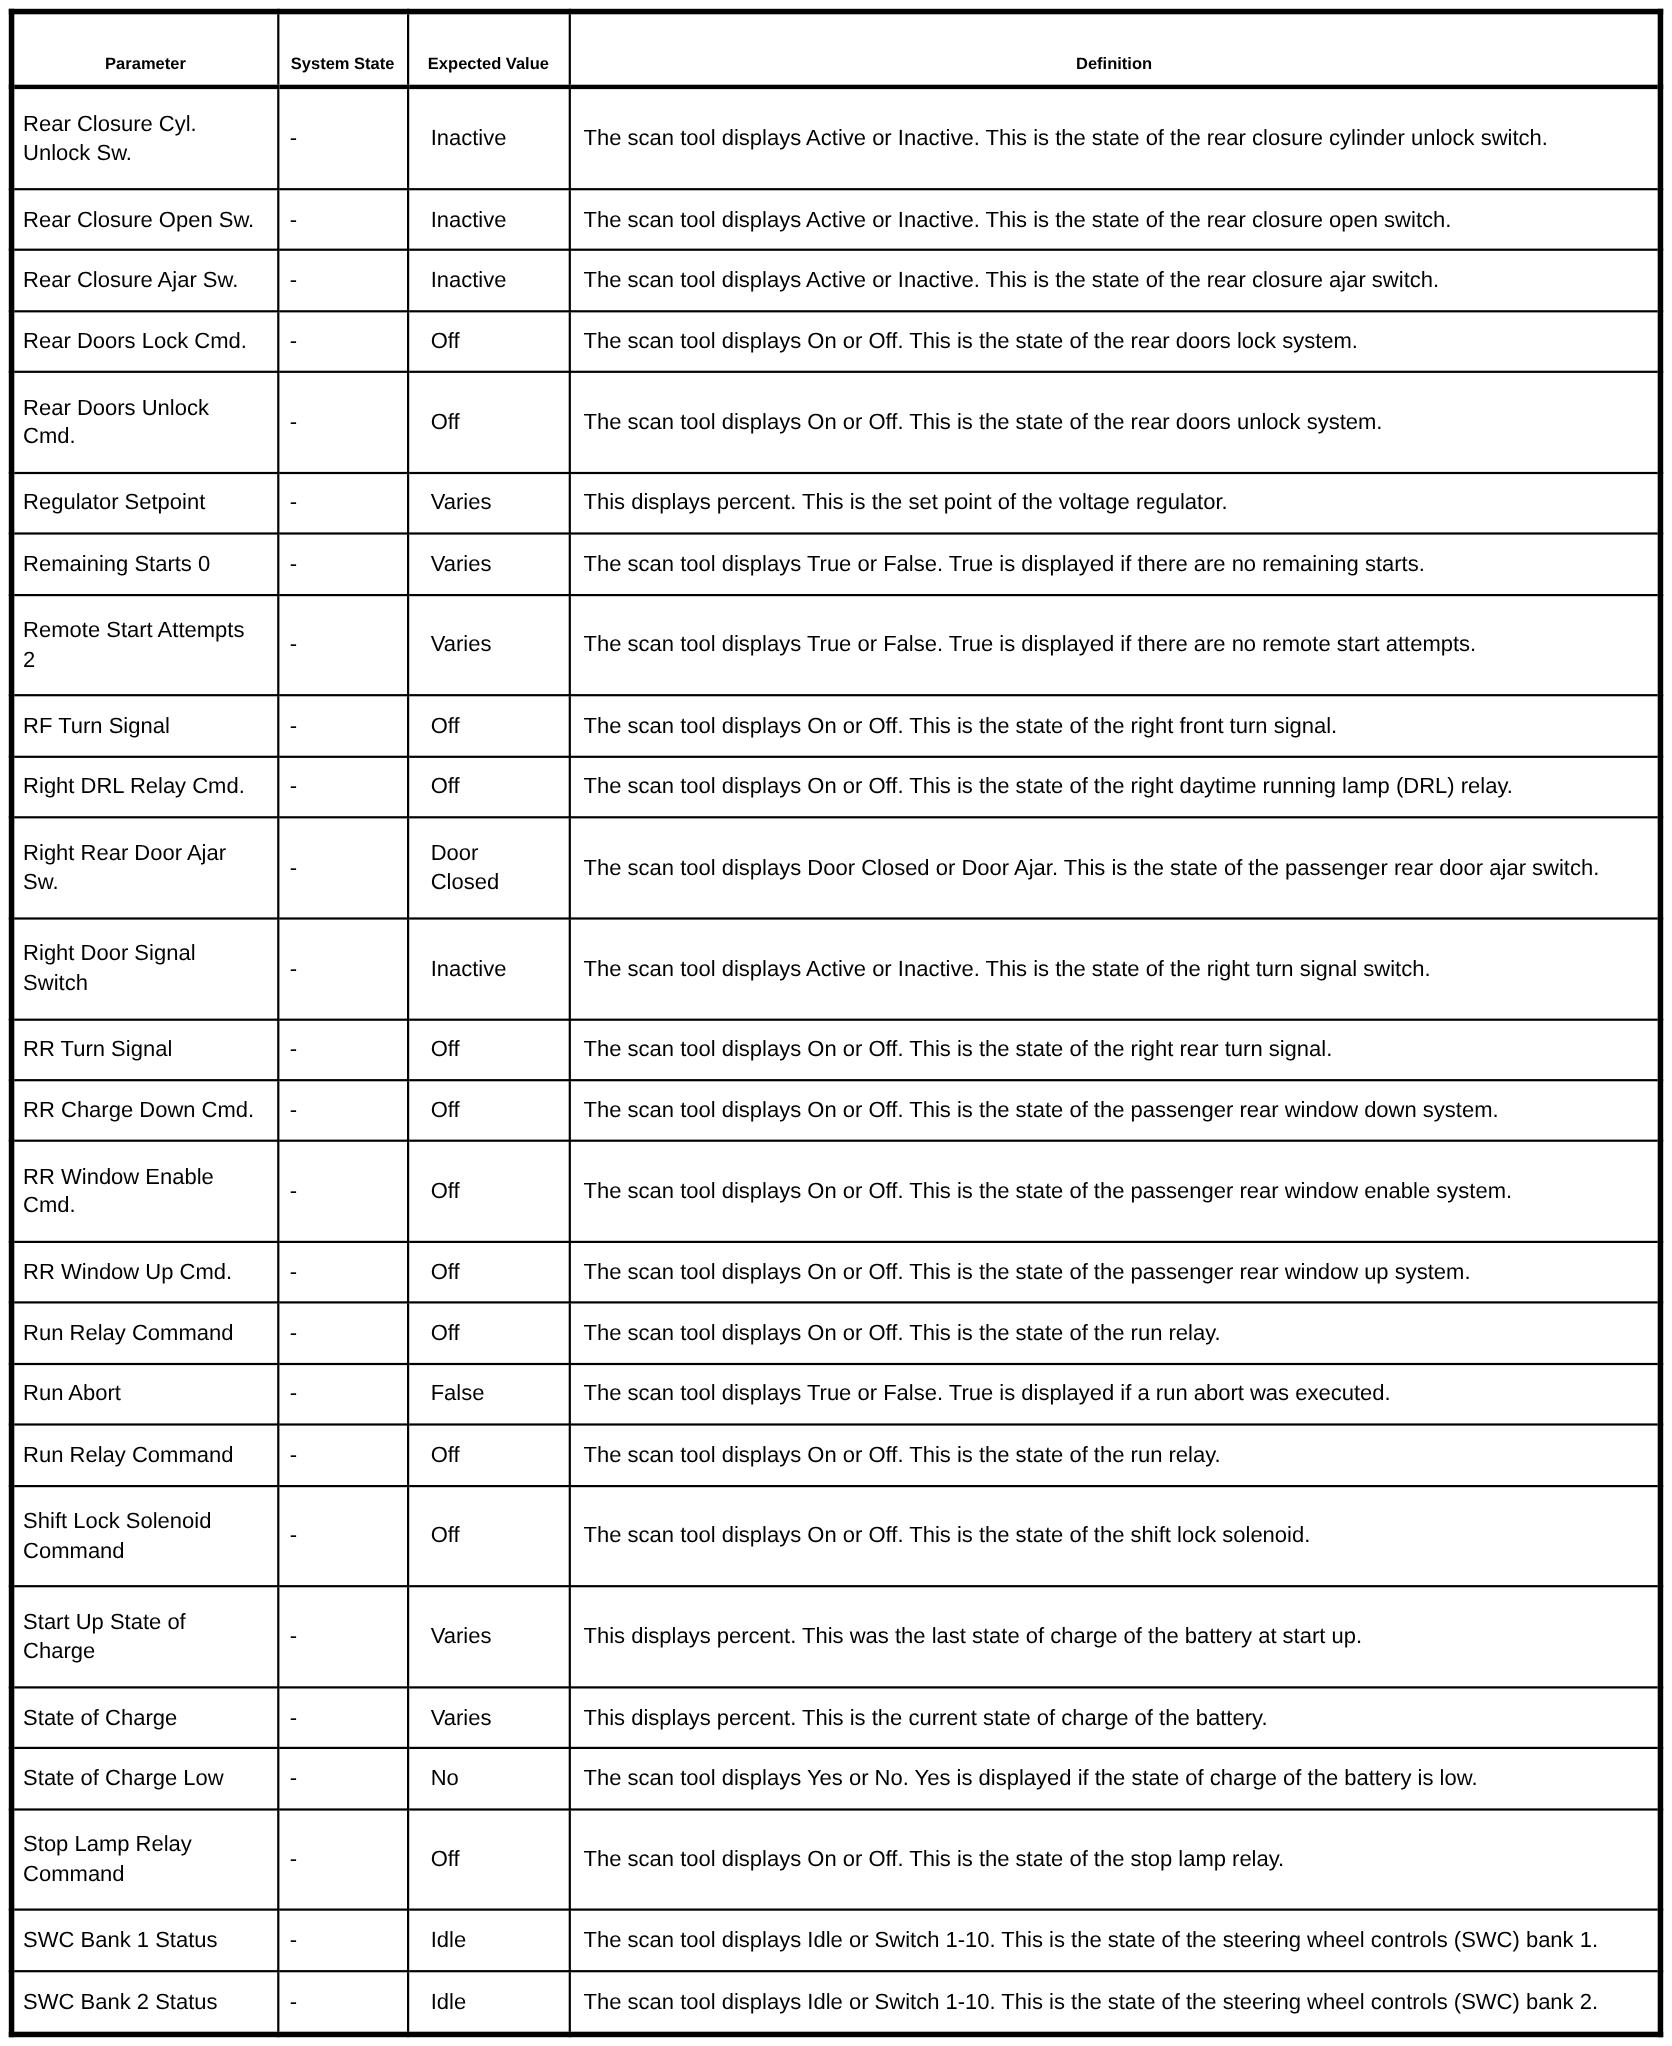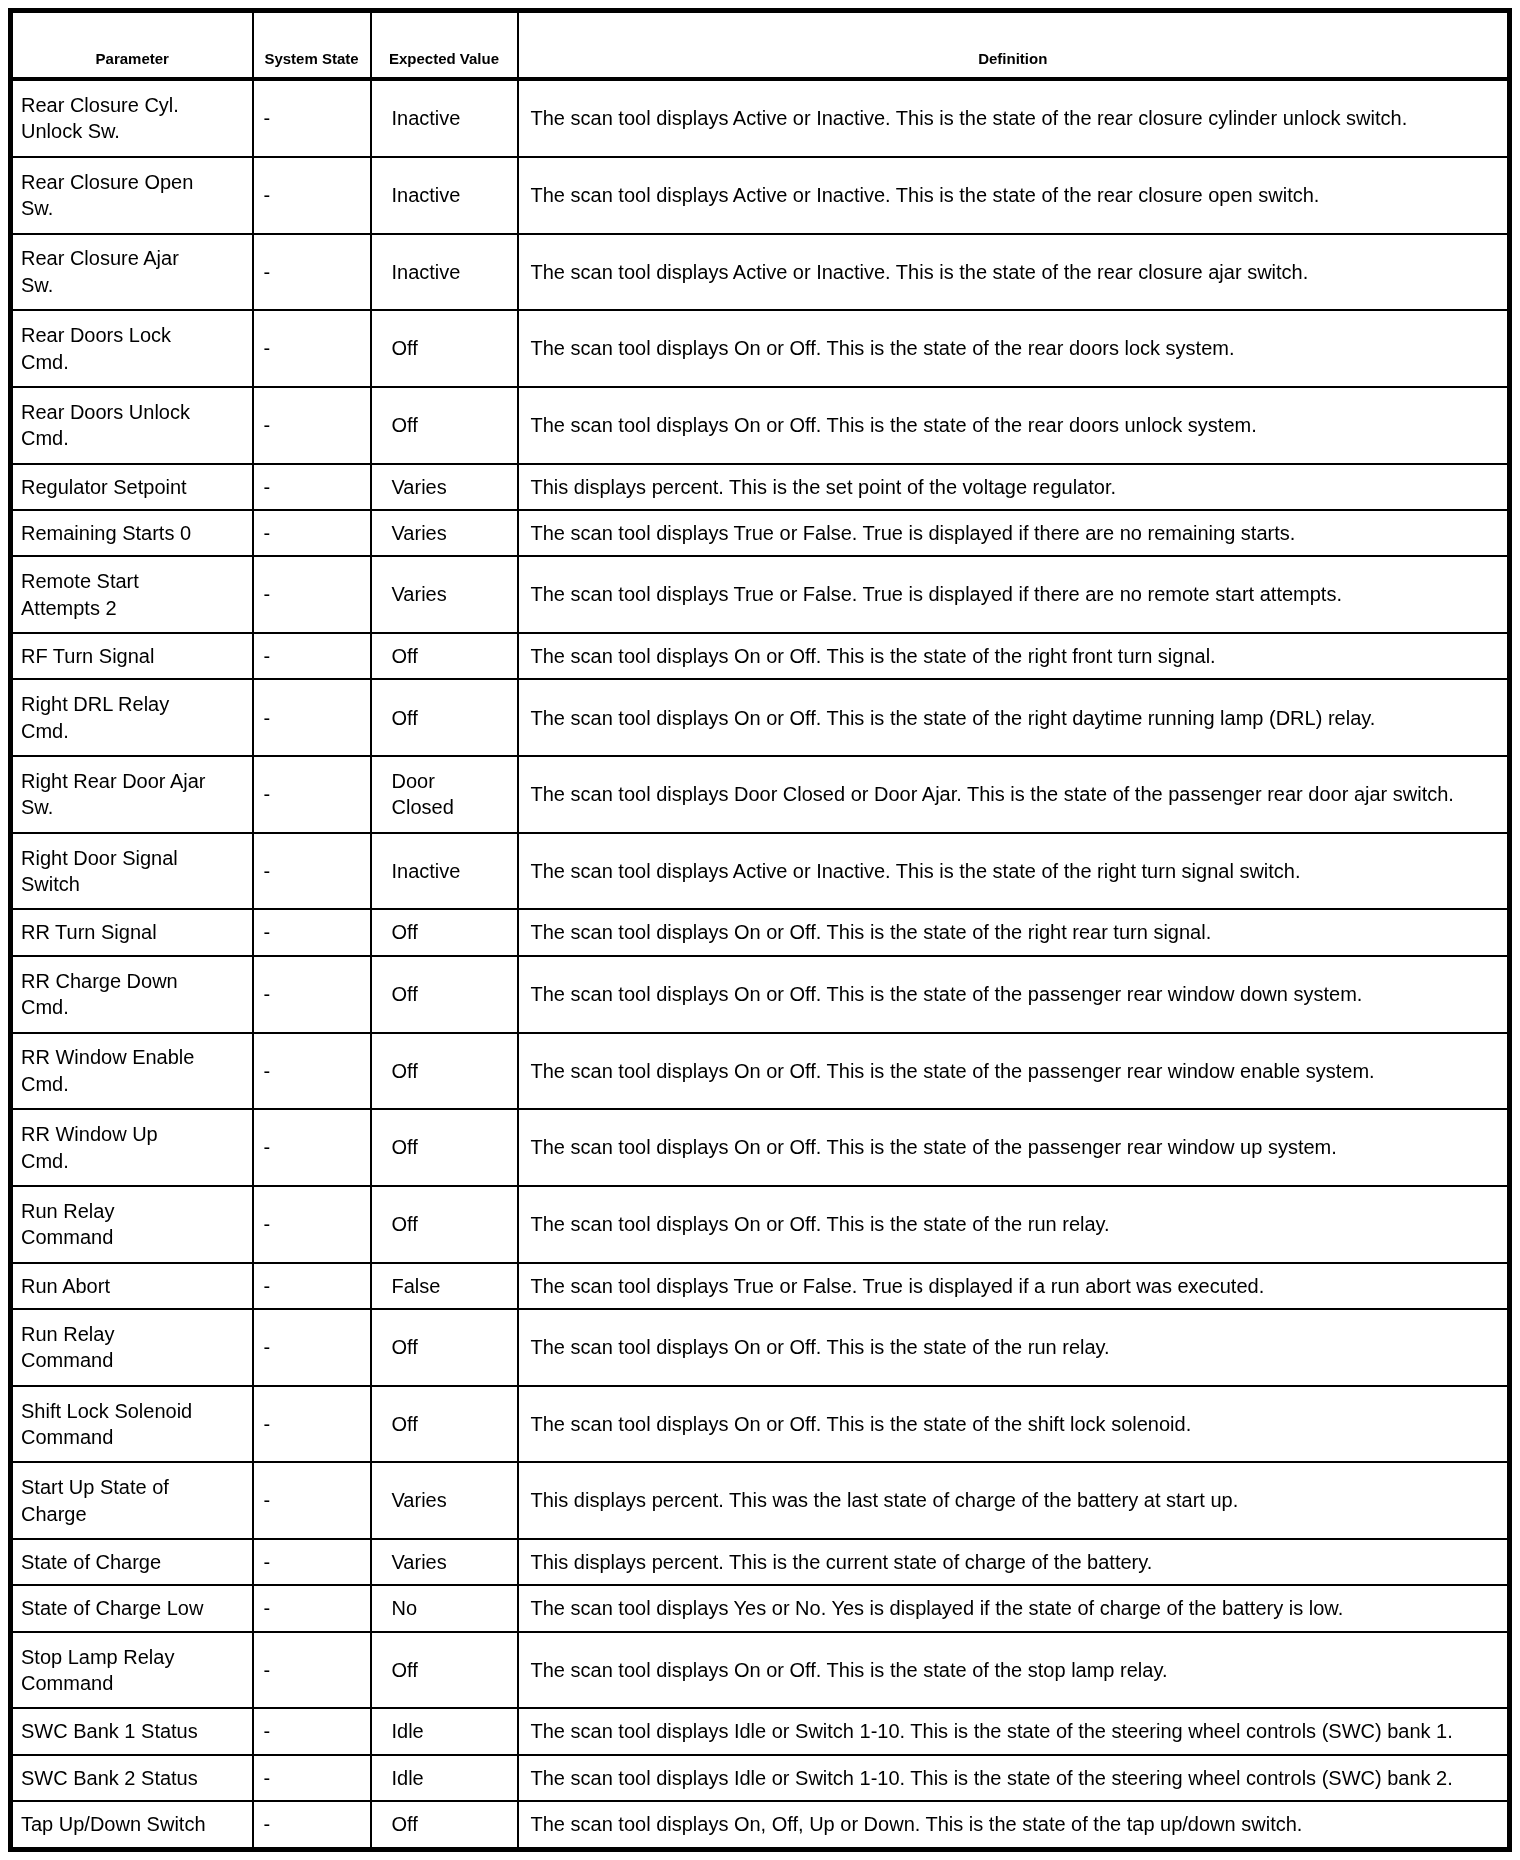--- a/index.html
+++ b/index.html
@@ -44,21 +44,21 @@
     border-bottom: 4px solid #000000;
   }
   tbody td {
     font-size: 20px;
     font-weight: normal;
     line-height: 1.32;
     vertical-align: middle;
     text-align: left;
     padding: 6px 8px;
   }
-  td.cell-param    { padding: 6px 41px 6px 8px; }
+  td.cell-param    { padding: 6px 14px 6px 8px; }
   td.cell-state    { padding: 6px 8px 6px 10px; }
   td.cell-expected { padding: 6px 28px 6px 20px; }
   td.cell-def      { padding: 6px 12px 6px 12px; }
 </style>
 </head>
 <body>
 
 <div class="page">
   <table class="scan-table">
     <colgroup>
@@ -225,21 +225,15 @@
     <td class="cell-state">-</td>
     <td class="cell-expected">Idle</td>
     <td class="cell-def">The scan tool displays Idle or Switch 1-10. This is the state of the steering wheel controls (SWC) bank 1.</td>
   </tr>
         <tr>
     <td class="cell-param">SWC Bank 2 Status</td>
     <td class="cell-state">-</td>
     <td class="cell-expected">Idle</td>
     <td class="cell-def">The scan tool displays Idle or Switch 1-10. This is the state of the steering wheel controls (SWC) bank 2.</td>
   </tr>
-        <tr>
-    <td class="cell-param">Tap Up/Down Switch</td>
-    <td class="cell-state">-</td>
-    <td class="cell-expected">Off</td>
-    <td class="cell-def">The scan tool displays On, Off, Up or Down. This is the state of the tap up/down switch.</td>
-  </tr>
       </tbody>
   </table>
 </div>
 
 </body></html>

